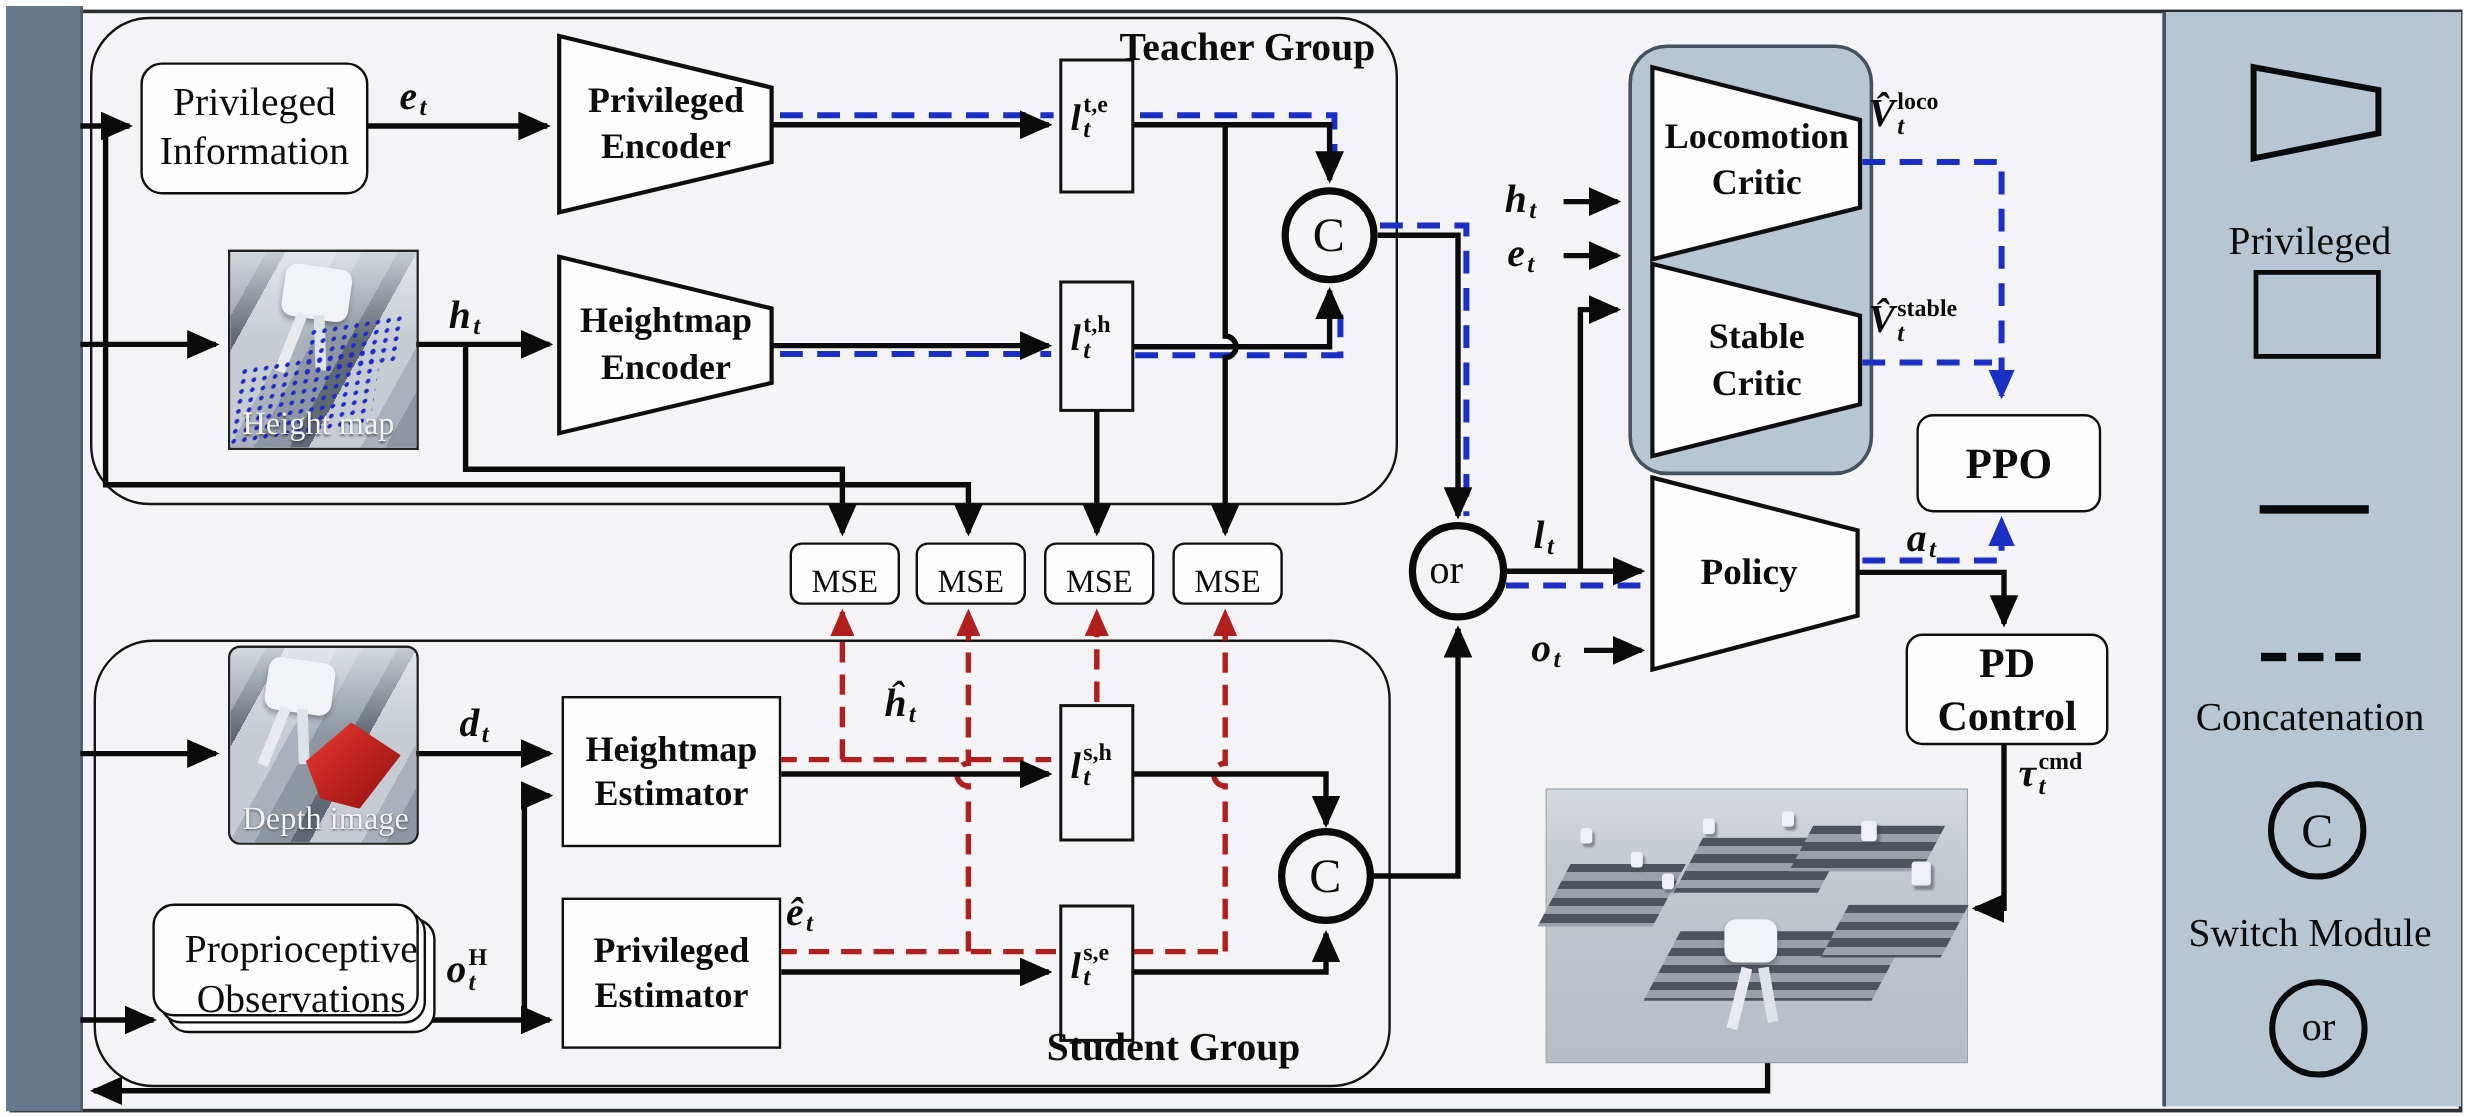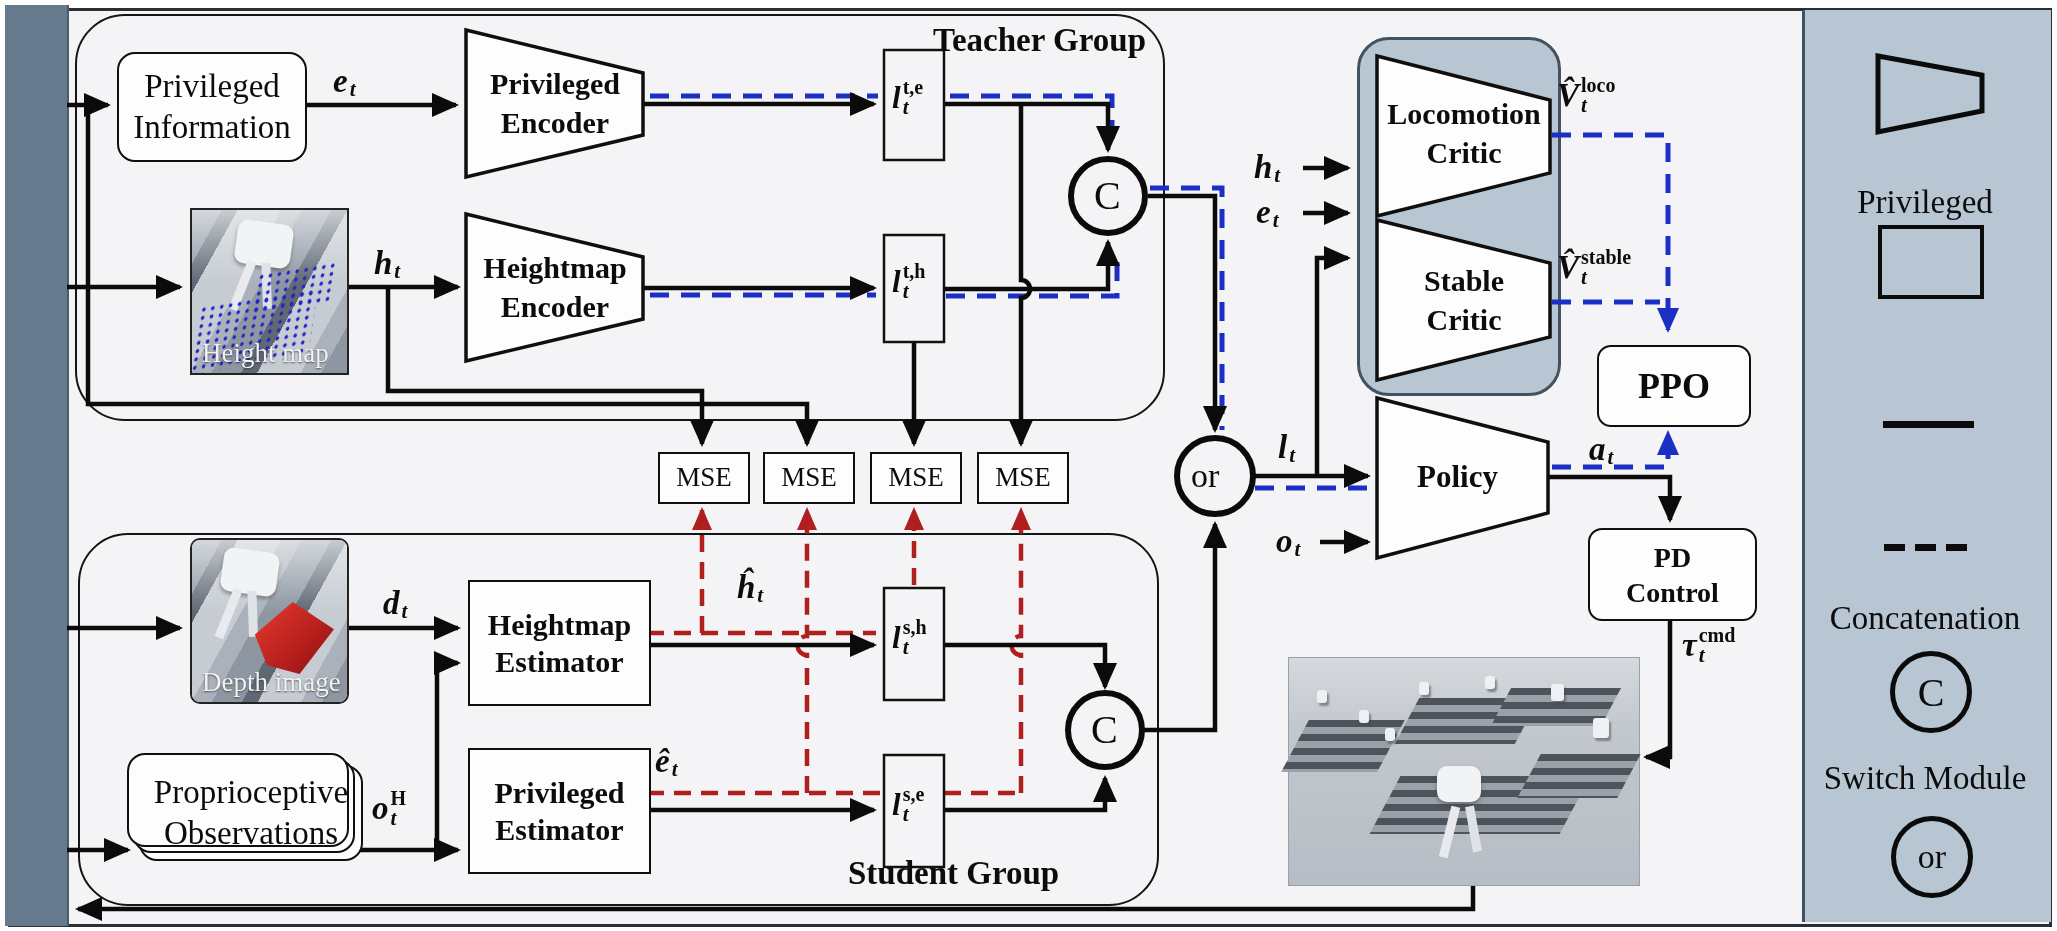--- a/index.html
+++ b/index.html
@@ -22,22 +22,22 @@
 
   .gtitle{position:absolute;font-weight:bold;font-size:33px;white-space:nowrap;}
 
   
   .wbox{position:absolute;background:#fdfdfe;border:2.5px solid #0f0f0f;display:flex;flex-direction:column;
         align-items:center;justify-content:center;text-align:center;line-height:1.25;}
   .round{border-radius:18px;}
   .r14{border-radius:14px;}
   .serif33{font-size:33px;}
   .bold30{font-size:30px;font-weight:bold;}
-  .bold29{font-size:28px;font-weight:bold;}
-  .mse{border-radius:0;font-size:27px;border-width:2px;}
+  .bold29{font-size:35px;font-weight:bold;}
+  .mse{border-radius:10px;font-size:27px;border-width:2px;justify-content:flex-end;}
 
   
   .stack::before,.stack::after{content:"";position:absolute;border:2.5px solid #0f0f0f;border-radius:18px;background:#fdfdfe;z-index:-1;}
   .stack::before{left:-8px;top:-8px;right:6px;bottom:6px;}
   .stack::after{left:-14px;top:-14px;right:12px;bottom:12px;}
 
   
   .simimg{position:absolute;overflow:hidden;border:2.5px solid #222;}
   .stairs{position:absolute;inset:0;
      background:
@@ -174,21 +174,21 @@
     </g>
 
     <g fill="#f4f4f6" stroke="#0b0b0b" stroke-width="6">
       <circle cx="1108" cy="196" r="37"></circle>
       <circle cx="1105" cy="730" r="37"></circle>
       <circle cx="1215" cy="476" r="38"></circle>
     </g>
   </svg>
 
   <div class="gtitle lay3" style="left:886px;top:22px;width:260px;text-align:right;">Teacher Group</div>
-  <div class="gtitle lay3" style="left:848px;top:855px;width:260px;">Student Group</div>
+  <div class="gtitle lay3" style="left:848px;top:855px;width:260px;text-align:center;">Student Group</div>
 
   <div class="wbox round serif33 lay3" style="left:117px;top:52px;width:186px;height:106px;">
     <span>Privileged</span>
     <span>Information</span>
   </div>
 
   <div class="trapText lay3" style="left:470px;top:40px;width:170px;height:126px;">
     <span>Privileged</span>
     <span>Encoder</span>
   </div>
@@ -406,21 +406,21 @@
       </span>
     </span>
 
   <svg class="abs lay3" style="left:1870px;top:52px;" width="120" height="84">
     <polygon points="8,4 112,23 112,59 8,80" fill="none" stroke="#0b0b0b" stroke-width="5"></polygon>
   </svg>
   <div class="legLabel lay3" style="left:1802px;top:184px;">Privileged</div>
   <div class="abs lay3" style="left:1878px;top:225px;width:98px;height:66px;border:4px solid #0b0b0b;"></div>
   <div class="legLine lay3" style="left:1883px;top:421px;width:91px;height:7px;"></div>
   <div class="legDash lay3" style="left:1884px;top:544px;width:84px;"></div>
-  <div class="legLabel lay3" style="left:1802px;top:600px;">Concatenation</div>
+  <div class="legLabel lay3" style="left:1802px;top:580px;">Concatenation</div>
   <div class="legCircle lay3" style="left:1890px;top:651px;">
       <span>C</span>
     </div>
   <div class="legLabel lay3" style="left:1802px;top:760px;">Switch Module</div>
   <div class="legCircle lay3" style="left:1891px;top:816px;">
       <span style="font-size:34px;">or</span>
     </div>
 
 </div>
 

